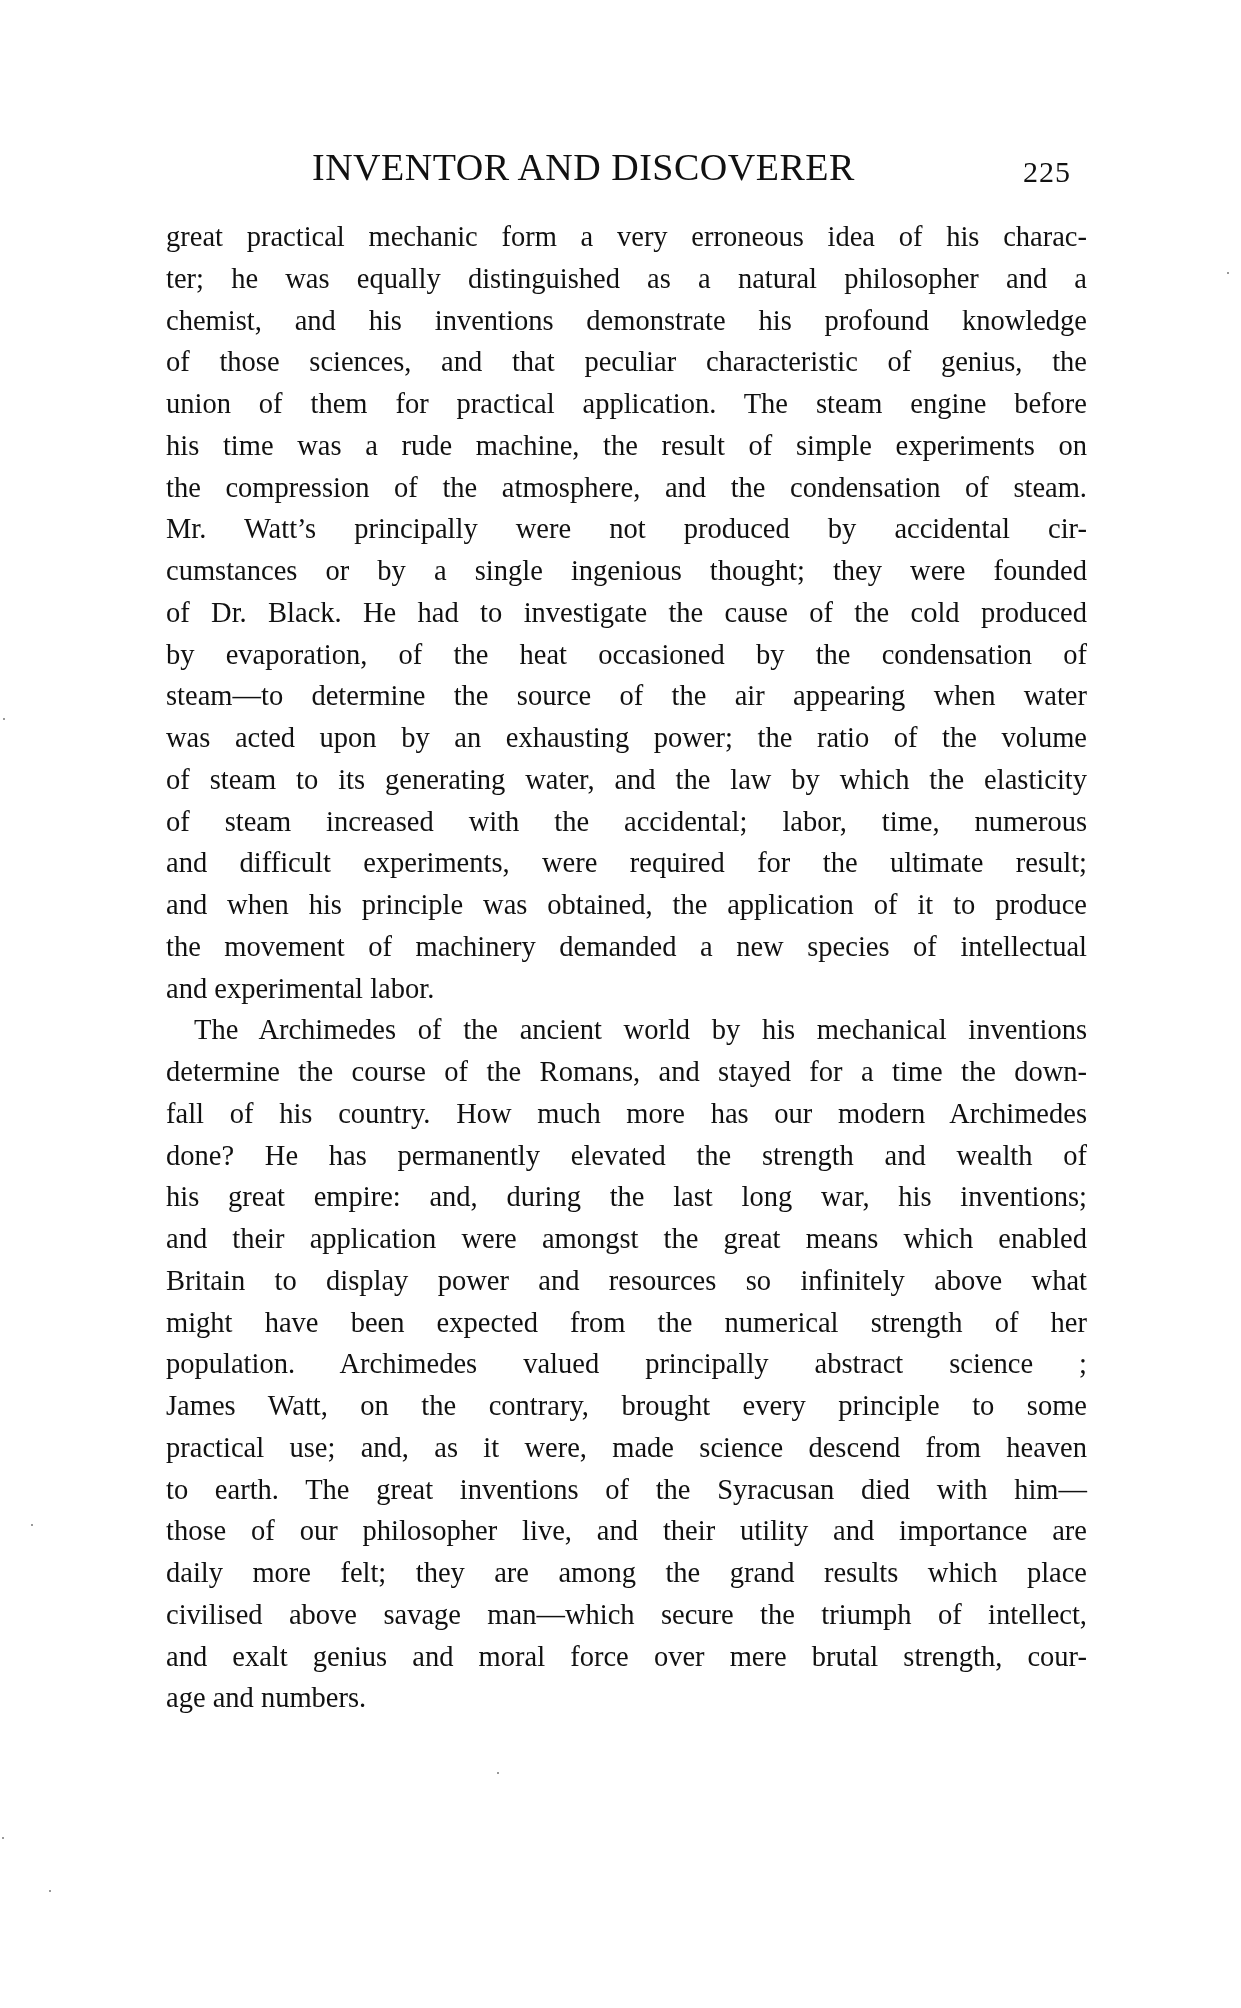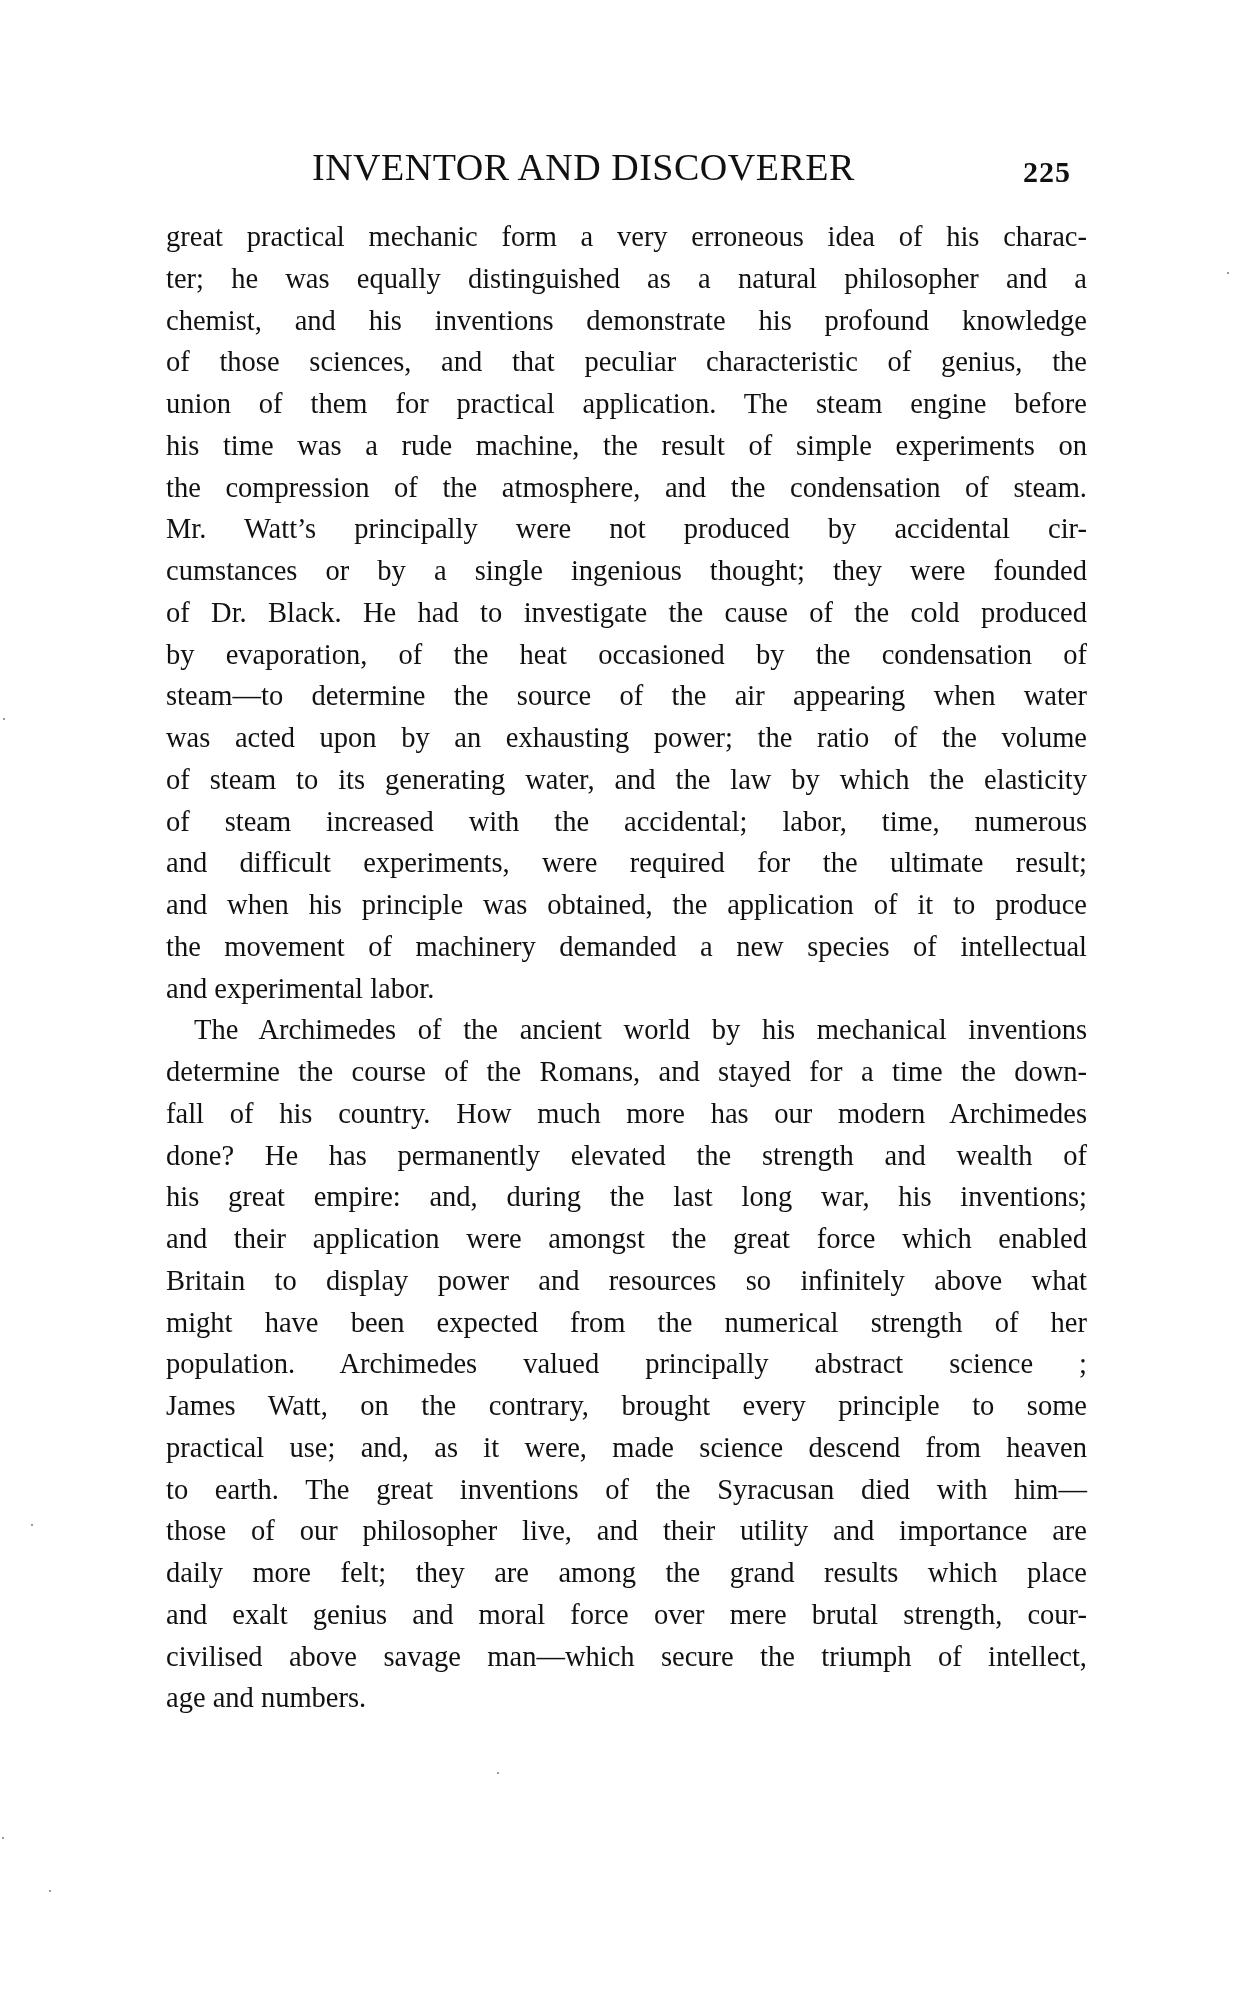--- a/index.html
+++ b/index.html
@@ -27,21 +27,21 @@
       font-size: 38px;
       letter-spacing: 0.5px;
       line-height: 50px;
       white-space: nowrap;
     }
     .page-number {
       position: absolute;
       top: 152px;
       left: 1023px;
       font-size: 30px;
-      font-weight: bold;
+      font-weight: normal;
       line-height: 40px;
       letter-spacing: 1px;
     }
     .body-text {
       position: absolute;
       left: 157px;
       top: 216px;
       width: 921px;
       margin-left: 9px;
     }
@@ -98,31 +98,31 @@
           <span class="line">and when his principle was obtained, the application of it to produce</span>
           <span class="line">the movement of machinery demanded a new species of intellectual</span>
           <span class="line last">and  experimental  labor.</span>
         </div>
         <div>
           <span class="line indent">The Archimedes of the ancient world by his mechanical inventions</span>
           <span class="line">determine the course of the Romans, and stayed for a time the down-</span>
           <span class="line">fall of his country.  How much more has our modern Archimedes</span>
           <span class="line">done?  He has permanently elevated the strength and wealth of</span>
           <span class="line">his great empire:  and, during the last long war, his inventions;</span>
-          <span class="line">and their application were amongst the great force which enabled</span>
+          <span class="line">and their application were amongst the great means which enabled</span>
           <span class="line">Britain to display power and resources so infinitely above what</span>
           <span class="line">might have been expected from the numerical strength of her</span>
           <span class="line">population.   Archimedes  valued  principally abstract science ;</span>
           <span class="line">James Watt, on the contrary, brought every principle to some</span>
           <span class="line">practical use; and, as it were, made science descend from heaven</span>
           <span class="line">to earth.  The great inventions of the Syracusan died with him—</span>
           <span class="line">those of our philosopher live, and their utility and importance are</span>
           <span class="line">daily more felt; they are among the grand results which place</span>
+          <span class="line">civilised above savage man—which secure the triumph of intellect,</span>
           <span class="line">and exalt genius and moral force over mere brutal strength, cour-</span>
-          <span class="line">civilised above savage man—which secure the triumph of intellect,</span>
           <span class="line last">age and numbers.</span>
         </div>
       </div>
   </div>
 
   <span class="speck" style="left:1227px;top:272px;"></span>
   <span class="speck" style="left:3px;top:718px;"></span>
   <span class="speck" style="left:31px;top:1524px;"></span>
   <span class="speck" style="left:2px;top:1837px;"></span>
   <span class="speck" style="left:49px;top:1890px;"></span>

